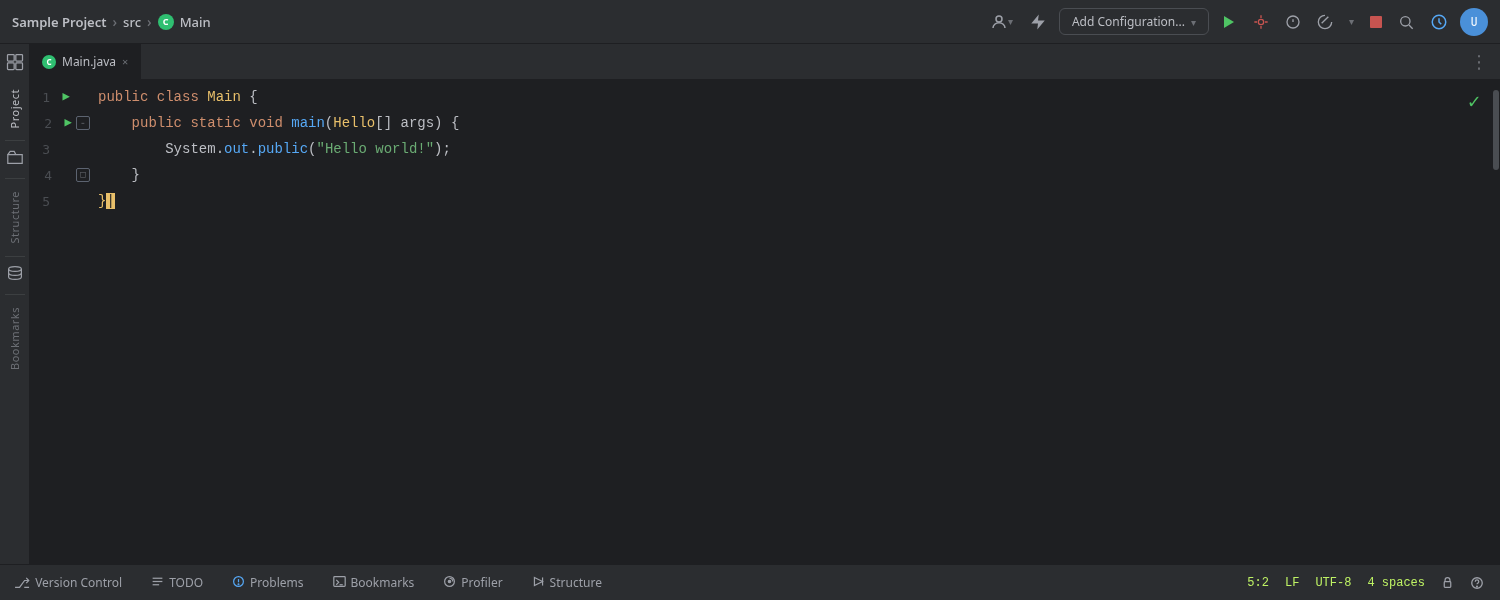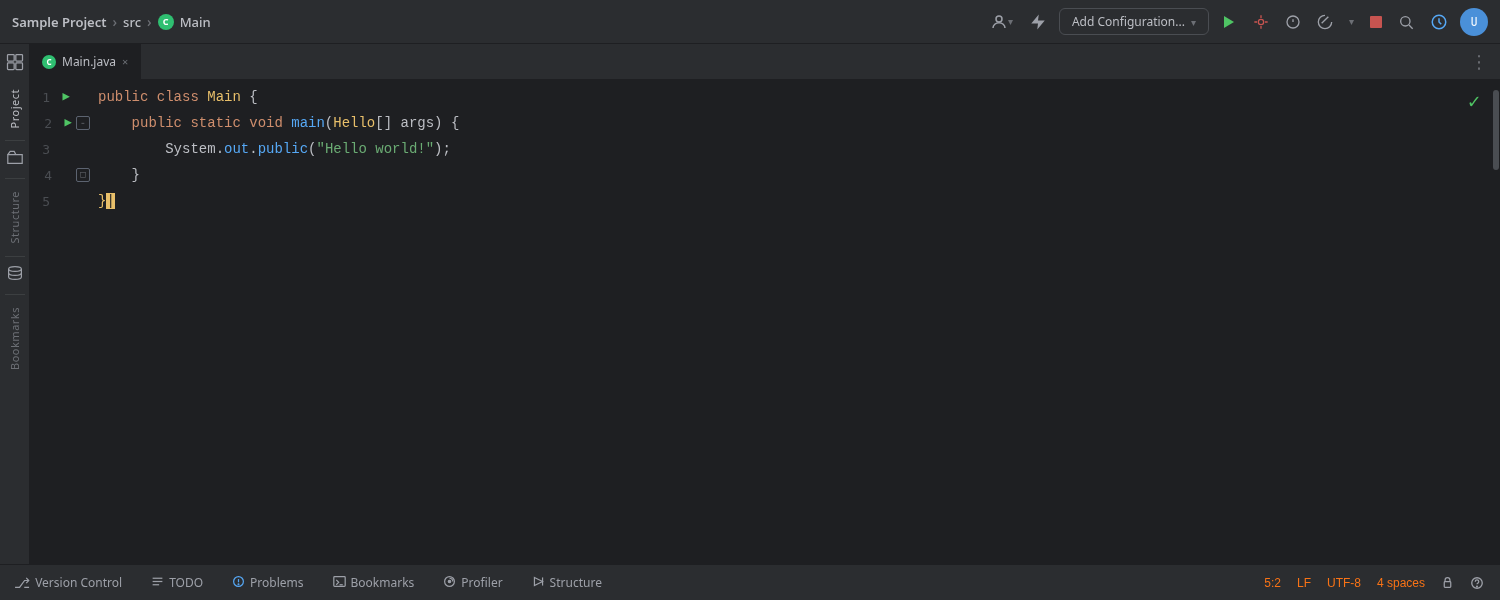--- a/index.html
+++ b/index.html
@@ -309,22 +309,22 @@
     }
     .bottom-tab-icon {
       font-size: 13px;
     }
     .bottom-status {
       display: flex;
       align-items: center;
       gap: 16px;
       padding: 0 16px;
       font-size: 12px;
-      font-family: Liberation Sans, sans-serif;
-      color: #f97316;
+      font-family: Liberation Mono, monospace;
+      color: #bef264;
     }
     .status-item {
       display: flex;
       align-items: center;
       gap: 4px;
     }
   </style>
 </head>
 <body>
 

